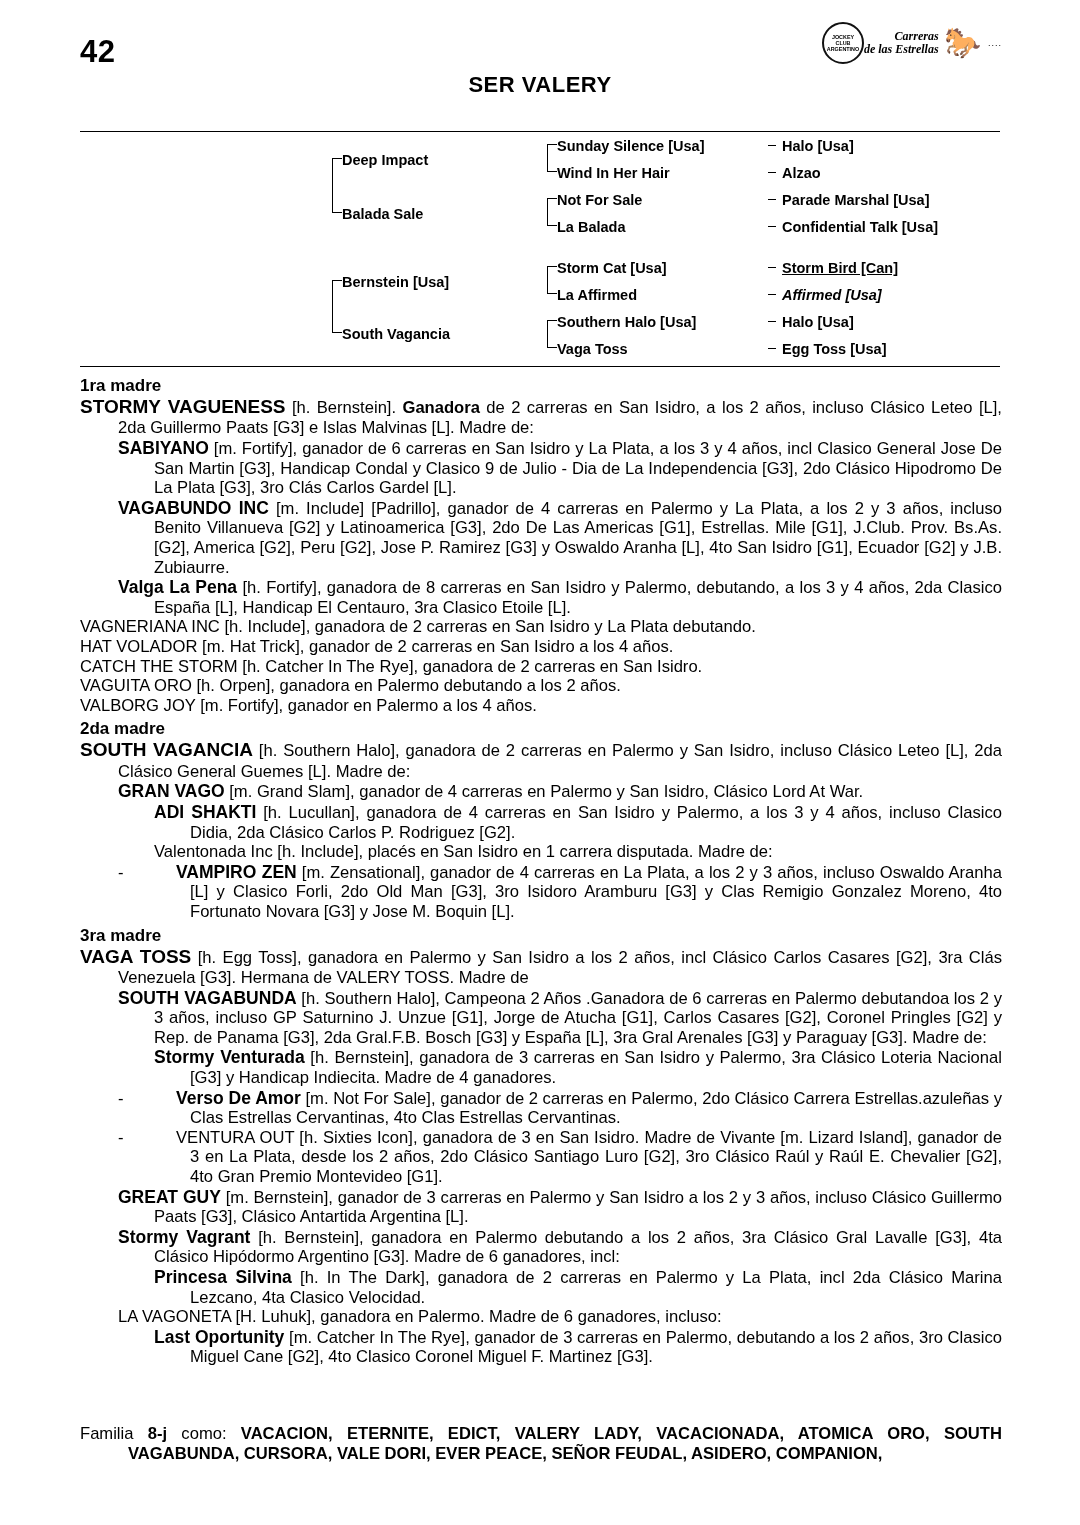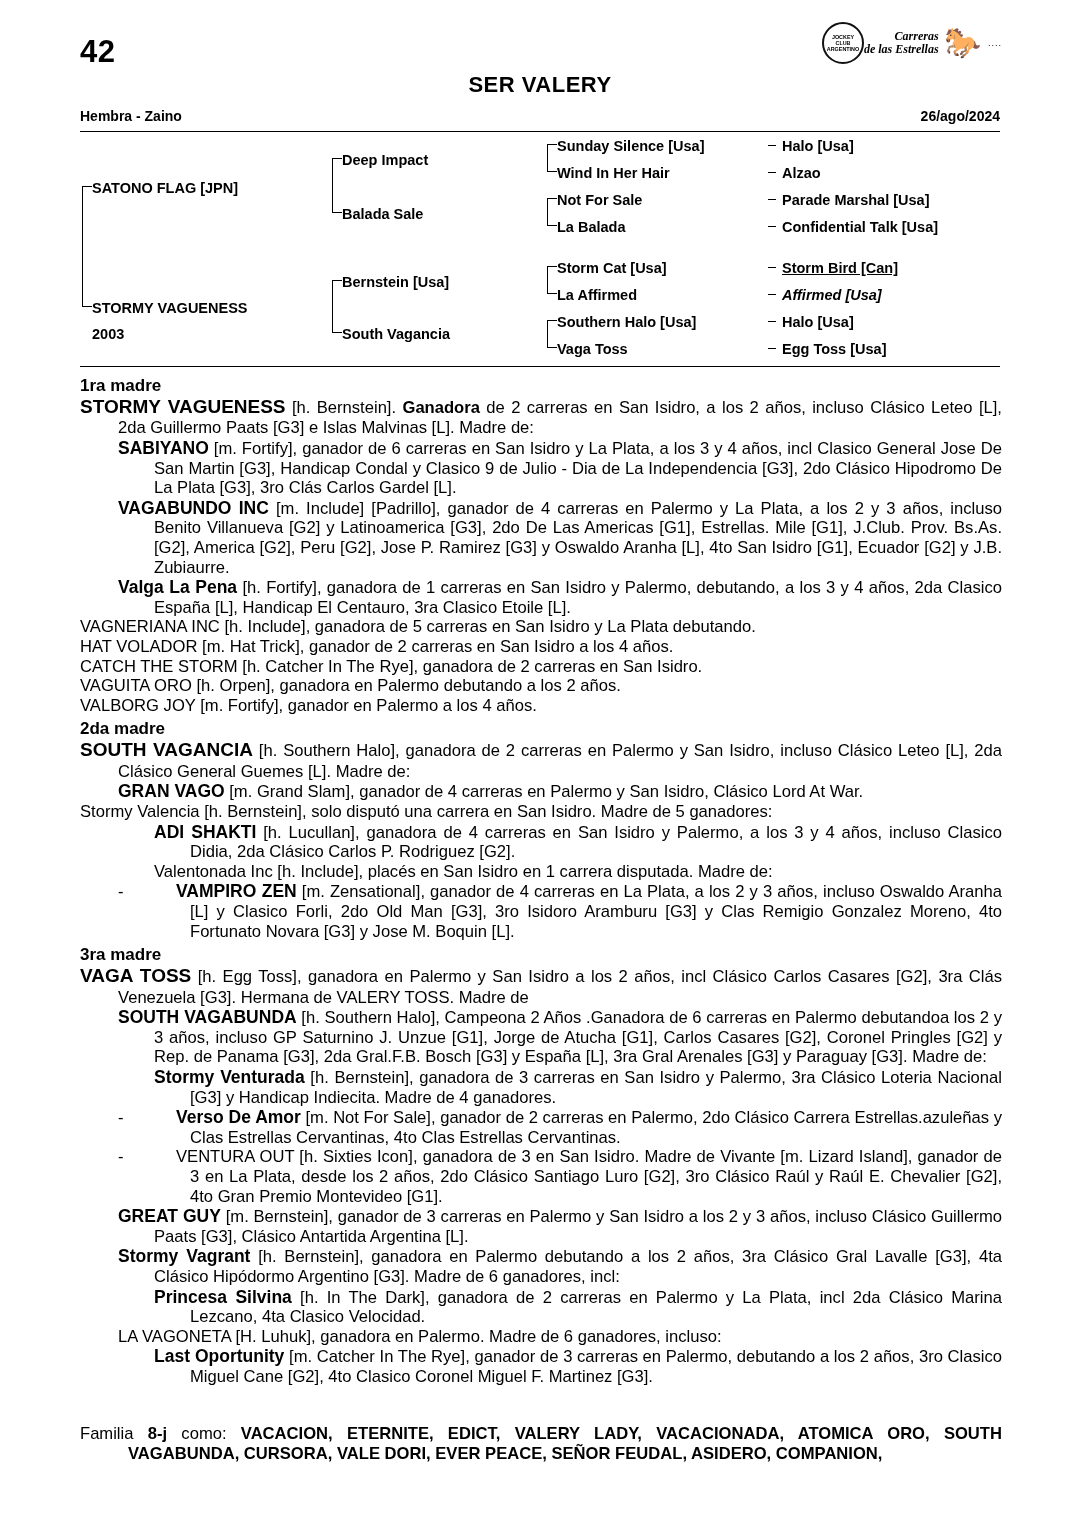--- a/index.html
+++ b/index.html
@@ -180,38 +180,26 @@
         <div>Carreras</div>
         <div>de las Estrellas</div>
       </div>
       <div class="brand-horse">🐎</div>
       <div class="brand-stars">....</div>
     </div>
   </div>
 
   <div class="title">SER VALERY</div>
 
-  <div class="subhead">
-    <div>Hembra - Zaino</div>
-    <div>26/ago/2024</div>
-  </div>
 
   <div class="rule top"></div>
   <div class="rule bottom"></div>
 
   <div class="pedigree">
 
-    <div class="ped-col c1">
-      <div class="ped-item" style="top:44px; left:12px;">SATONO FLAG [JPN]</div>
-      <div class="ped-item" style="top:164px; left:12px;">STORMY VAGUENESS</div>
-      <div class="ped-item" style="top:190px; left:12px;">2003</div>
-      <div class="vline" style="left:2px; top:50px; height:120px;"></div>
-      <div class="hline" style="left:2px; top:50px; width:10px;"></div>
-      <div class="hline" style="left:2px; top:170px; width:10px;"></div>
-    </div>
 
     <div class="ped-col c3">
       <div class="ped-item" style="top:2px;   left:12px;">Sunday Silence [Usa]</div>
       <div class="ped-item" style="top:29px;  left:12px;">Wind In Her Hair</div>
       <div class="ped-item" style="top:56px;  left:12px;">Not For Sale</div>
       <div class="ped-item" style="top:83px;  left:12px;">La Balada</div>
       <div class="ped-item" style="top:124px; left:12px;">Storm Cat [Usa]</div>
       <div class="ped-item" style="top:151px; left:12px;">La Affirmed</div>
       <div class="ped-item" style="top:178px; left:12px;">Southern Halo [Usa]</div>
       <div class="ped-item" style="top:205px; left:12px;">Vaga Toss</div>
@@ -263,33 +251,32 @@
   </div>
 
   <div class="content">
 
     <div class="sec-title">1ra madre</div>
 
     <p class="para hang0"><span class="hn">STORMY VAGUENESS</span><span> [h. Bernstein]. </span><span class="b">Ganadora</span><span> de 2 carreras en San Isidro, a los 2 años, incluso Clásico Leteo [L], 2da Guillermo Paats [G3] e Islas Malvinas [L]. Madre de:</span></p>
 
     <p class="para ind2"><span class="hn2">SABIYANO</span><span> [m. Fortify], ganador de 6 carreras en San Isidro y La Plata, a los 3 y 4 años, incl Clasico General Jose De San Martin [G3], Handicap Condal y Clasico 9 de Julio - Dia de La Independencia [G3], 2do Clásico Hipodromo De La Plata [G3], 3ro Clás Carlos Gardel [L].</span></p>
     <p class="para ind2"><span class="hn2">VAGABUNDO INC</span><span> [m. Include] [Padrillo], ganador de 4 carreras en Palermo y La Plata, a los 2 y 3 años, incluso Benito Villanueva [G2] y Latinoamerica [G3], 2do De Las Americas [G1], Estrellas. Mile [G1], J.Club. Prov. Bs.As. [G2], America [G2], Peru [G2], Jose P. Ramirez [G3] y Oswaldo Aranha [L], 4to San Isidro [G1], Ecuador [G2] y J.B. Zubiaurre.</span></p>
-    <p class="para ind2"><span class="hn2">Valga La Pena</span><span> [h. Fortify], ganadora de 1 carreras en San Isidro y Palermo, debutando, a los 3 y 4 años, 2da Clasico España [L], Handicap El Centauro, 3ra Clasico Etoile [L].</span></p>
-    <p class="para ind1"><span>VAGNERIANA INC</span><span> [h. Include], ganadora de 5 carreras en San Isidro y La Plata debutando.</span></p>
+    <p class="para ind2"><span class="hn2">Valga La Pena</span><span> [h. Fortify], ganadora de 8 carreras en San Isidro y Palermo, debutando, a los 3 y 4 años, 2da Clasico España [L], Handicap El Centauro, 3ra Clasico Etoile [L].</span></p>
+    <p class="para ind1"><span>VAGNERIANA INC</span><span> [h. Include], ganadora de 2 carreras en San Isidro y La Plata debutando.</span></p>
     <p class="para ind1"><span>HAT VOLADOR</span><span> [m. Hat Trick], ganador de 2 carreras en San Isidro a los 4 años.</span></p>
     <p class="para ind1"><span>CATCH THE STORM</span><span> [h. Catcher In The Rye], ganadora de 2 carreras en San Isidro.</span></p>
     <p class="para ind1"><span>VAGUITA ORO</span><span> [h. Orpen], ganadora en Palermo debutando a los 2 años.</span></p>
     <p class="para ind1"><span>VALBORG JOY</span><span> [m. Fortify], ganador en Palermo a los 4 años.</span></p>
 
     <div class="sec-title">2da madre</div>
 
     <p class="para hang0"><span class="hn">SOUTH  VAGANCIA</span><span> [h. Southern Halo], ganadora de 2 carreras en Palermo y San Isidro, incluso Clásico Leteo [L], 2da Clásico General Guemes [L]. Madre de:</span></p>
 
     <p class="para ind2"><span class="hn2">GRAN VAGO</span><span> [m. Grand Slam], ganador de 4 carreras en Palermo y San Isidro, Clásico Lord At War.</span></p>
-    <p class="para ind1"><span>Stormy Valencia</span><span> [h. Bernstein], solo disputó una carrera en San Isidro. Madre de 5 ganadores:</span></p>
     <p class="para ind3"><span class="hn2">ADI SHAKTI</span><span> [h. Lucullan], ganadora de 4 carreras en San Isidro y Palermo, a los 3 y 4 años, incluso Clasico Didia, 2da Clásico Carlos P. Rodriguez [G2].</span></p>
     <p class="para ind3"><span>Valentonada Inc</span><span> [h. Include], placés en San Isidro en 1 carrera disputada. Madre de:</span></p>
     <p class="para ind3" style="padding-left:110px;text-indent:-36px;"><span class="bullet">-</span><span class="hn2">VAMPIRO ZEN</span><span> [m. Zensational], ganador de 4 carreras en La Plata, a los 2 y 3 años, incluso Oswaldo Aranha [L] y Clasico Forli, 2do Old Man [G3], 3ro Isidoro Aramburu [G3] y Clas Remigio Gonzalez Moreno, 4to Fortunato Novara [G3] y Jose M. Boquin [L].</span></p>
 
     <div class="sec-title">3ra madre</div>
 
     <p class="para hang0"><span class="hn">VAGA TOSS</span><span> [h. Egg Toss], ganadora en Palermo y San Isidro a los 2 años, incl Clásico Carlos Casares [G2], 3ra Clás Venezuela [G3]. Hermana de VALERY TOSS. Madre de</span></p>
 
     <p class="para ind2"><span class="hn2">SOUTH VAGABUNDA</span><span> [h. Southern Halo], Campeona 2 Años .Ganadora de 6 carreras en Palermo debutandoa los 2 y 3 años, incluso GP Saturnino J. Unzue [G1], Jorge de Atucha [G1], Carlos Casares [G2], Coronel Pringles [G2] y Rep. de Panama [G3], 2da Gral.F.B. Bosch [G3] y España [L], 3ra Gral Arenales [G3] y Paraguay [G3]. Madre de:</span></p>
     <p class="para ind3"><span class="hn2">Stormy Venturada</span><span> [h. Bernstein], ganadora de 3 carreras en San Isidro y Palermo, 3ra Clásico Loteria Nacional [G3] y Handicap Indiecita. Madre de 4 ganadores.</span></p>

